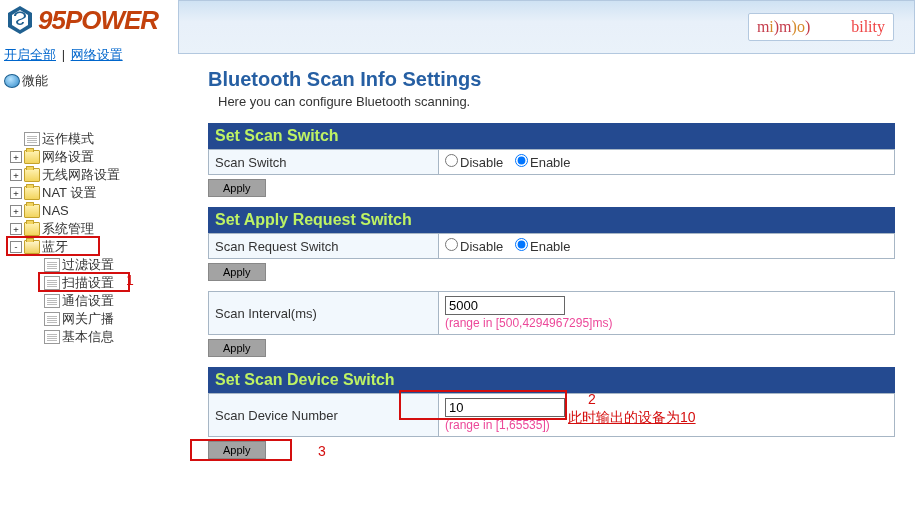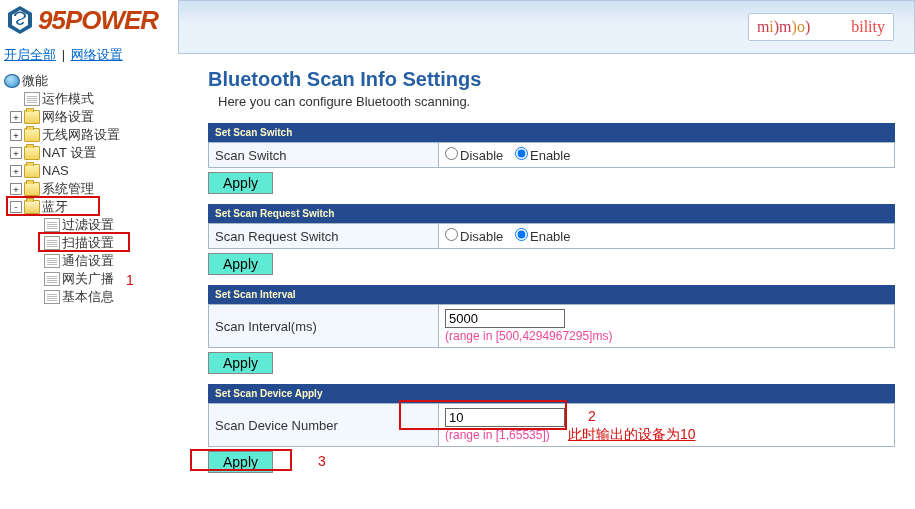--- a/index.html
+++ b/index.html
@@ -33,29 +33,29 @@
 .topbar { height: 54px; background: linear-gradient(#cfe2f3,#e8f0f9 40%,#eaf2fa); border: 1px solid #b3c8df; display: flex; align-items: center; justify-content: flex-end; padding-right: 20px; }
 .mimo { border: 1px solid #b3c8df; background: #fff; padding: 4px 8px; border-radius: 2px; }
 .mimo span { font-family: Georgia, serif; font-size: 16px; }
 .mi { color: #c53c4b; }
 .mo { color: #d68a2a; }
 .bility { color: #ef4444; font-size: 12px; padding-left: 41px; }
 .content { padding: 10px 20px 20px 30px; }
 .page-title { color: #265fa3; font-size: 20px; font-weight: bold; margin: 4px 0 3px 0; }
 .page-desc { margin: 0 0 14px 10px; font-size: 13px; }
 .section { margin-bottom: 10px; }
-.sect-head { background: #244a90; color: #fef9c3; padding: 3px 6px; font-size: 10px; font-weight: bold; border: 1px solid #244a90; }
+.sect-head { background: #244a90; color: #bef264; padding: 3px 6px; font-size: 16px; font-weight: bold; border: 1px solid #244a90; }
 .sect-table { width: 100%; border-collapse: collapse; border-radius: 6px; }
 .sect-table td { border: 1px solid #a7b6c5; padding: 4px 6px; font-size: 13px; background: #f2f8fd; vertical-align: middle; }
 .sect-table td.lbl { width: 230px; }
 .sect-table td.val { background: #fff; }
 .radio-group label { margin-left: 2px; margin-right: 8px; }
 .range-hint { color: #ec4899; font-size: 12px; }
 input[type=text] { font-size: 13px; padding: 1px 3px; border: 1px solid #666; width: 120px; }
-button.apply { margin-top: 4px; padding: 2px 14px; font-size: 14px; background: #5eead4; border: 1px solid #888; cursor: pointer; }
+button.apply { margin-top: 4px; padding: 2px 14px; font-size: 11px; background: #a3a3a3; border: 1px solid #888; cursor: pointer; }
 .rel { position: relative; }
 </style>
 </head>
 <body>
 
 <div class="container">
   <div class="sidebar rel">
     <div class="logo-area">
       <div class="logo">
         <svg class="logo-icon" viewBox="0 0 32 32">
@@ -70,21 +70,21 @@
       <a href="#">开启全部</a>
       <span class="sep">|</span>
       <a href="#">网络设置</a>
     </div>
     <ul class="tree">
       <li>
           <div class="row">
             <span class="icon globe-icon"></span>
             <span class="label">微能</span>
           </div>
-        <ul class="tree" style="padding-left:6px;">
+        <ul class="tree" style="padding-left:6px;margin-top:40px;">
           <li>
               <div class="row">
                 <span class="spacer"></span>
                 <span class="icon file-icon"></span>
                 <span class="label">运作模式</span>
               </div>
             </li>
           <li>
               <div class="row">
                 <span class="expander">+</span>
@@ -193,53 +193,52 @@
             <input type="radio" name="r1" style=""><label>Disable</label>
             <input type="radio" name="r1" checked="" style=""><label>Enable</label>
           </td>
         </tr>
             </tbody>
           </table>
         <button class="apply">Apply</button>
       </div>
 
       <div class="section">
-        <div class="sect-head">Set Scan Request Switch</div>
+        <div class="sect-head">Set Apply Request Switch</div>
         <table class="sect-table">
             <tbody>
               <tr>
           <td class="lbl">Scan Request Switch</td>
           <td class="val radio-group">
             <input type="radio" name="r2" style=""><label>Disable</label>
             <input type="radio" name="r2" checked="" style=""><label>Enable</label>
           </td>
         </tr>
             </tbody>
           </table>
         <button class="apply">Apply</button>
       </div>
 
       <div class="section">
-        <div class="sect-head">Set Scan Interval</div>
         <table class="sect-table">
             <tbody>
               <tr>
           <td class="lbl">Scan Interval(ms)</td>
           <td class="val">
             <input type="text" value="5000" style=""><br>
             <span class="range-hint">(range in [500,4294967295]ms)</span>
           </td>
         </tr>
             </tbody>
           </table>
         <button class="apply">Apply</button>
       </div>
 
       <div class="section rel">
-        <div class="sect-head">Set Scan Device Apply</div>
+        <div class="sect-head">Set Scan Device Switch</div>
         <table class="sect-table">
             <tbody>
               <tr>
           <td class="lbl">Scan Device Number</td>
           <td class="val rel">
             <input type="text" value="10" style=""><br>
             <span class="range-hint">(range in [1,65535])</span>
             <div class="red-box" style="left:-40px;top:-4px;width:168px;height:30px;"></div>
           </td>
         </tr>

